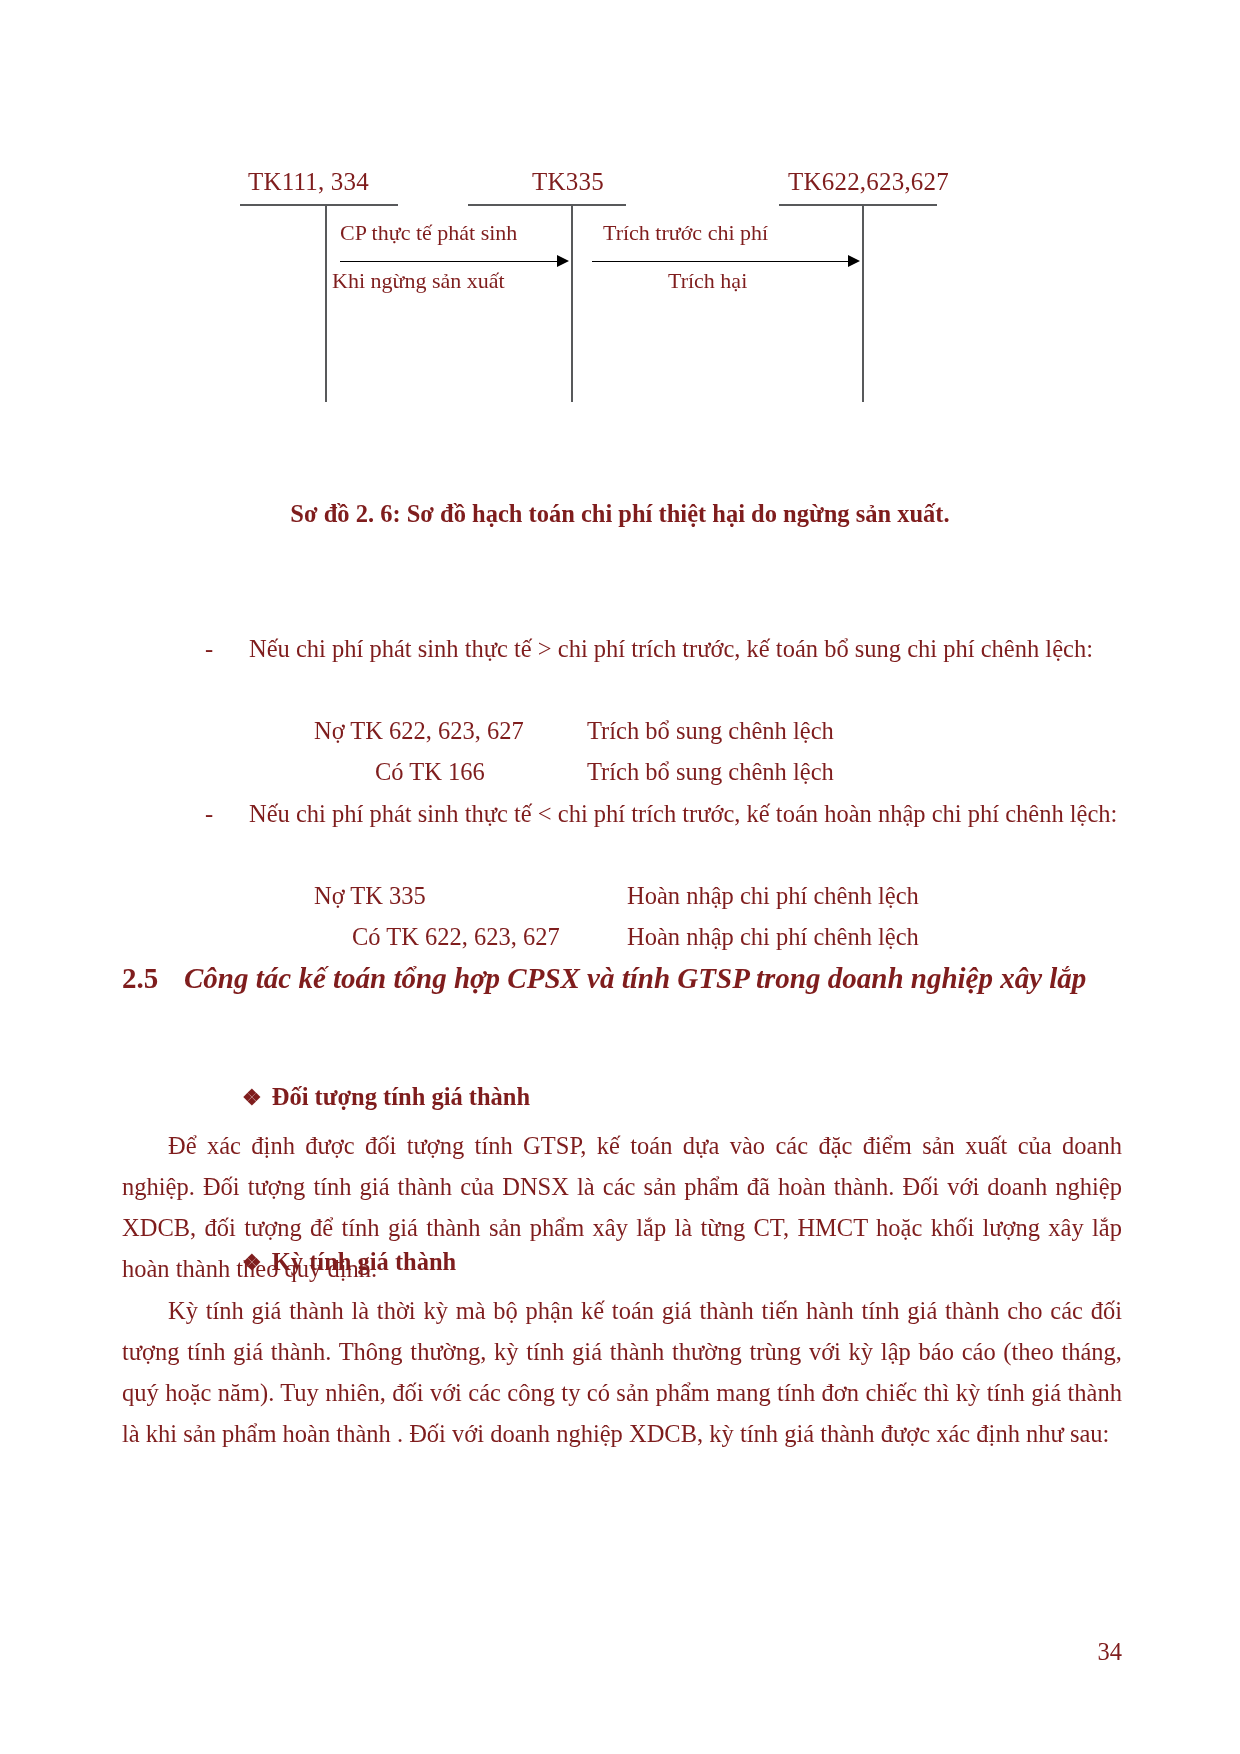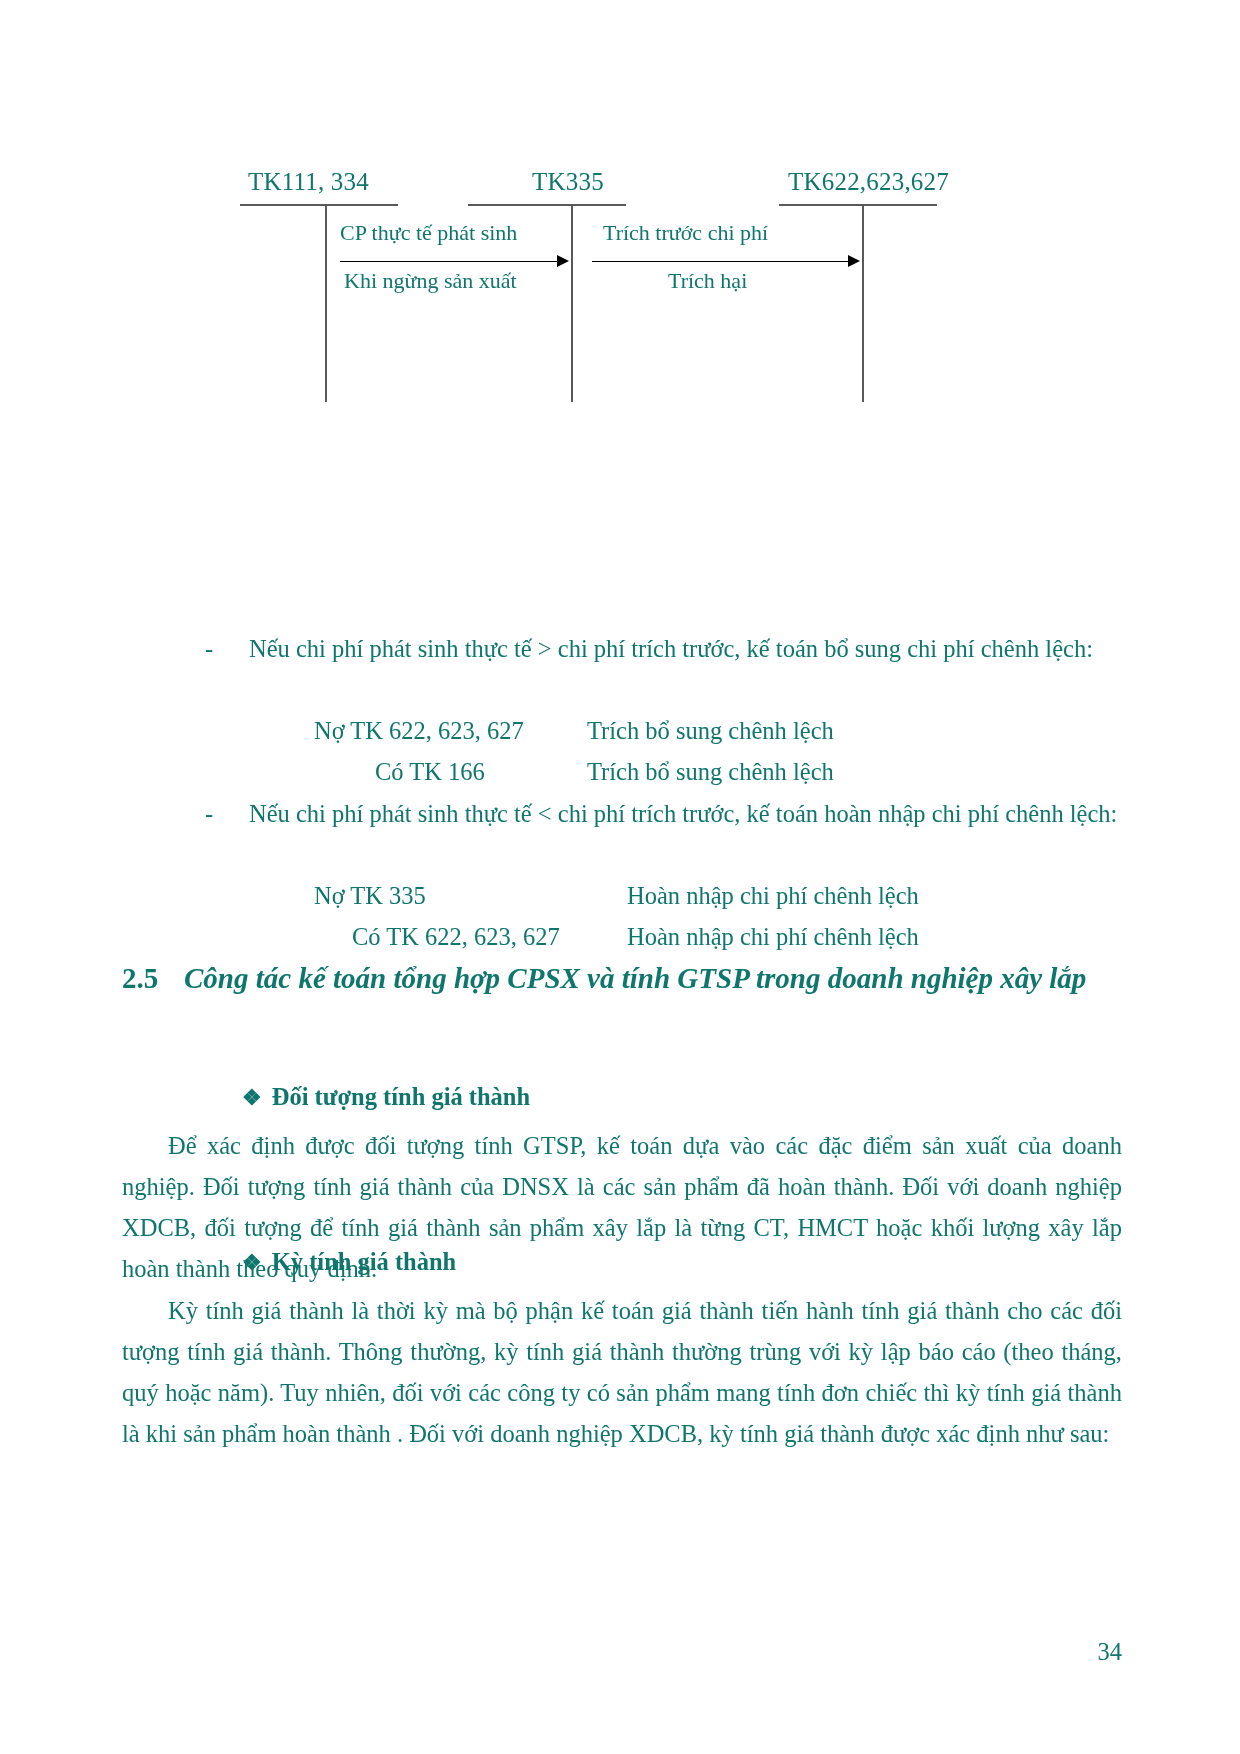--- a/index.html
+++ b/index.html
@@ -6,21 +6,21 @@
     margin: 0;
     padding: 0;
     background: #ffffff;
   }
   .page {
     position: relative;
     width: 1240px;
     height: 1754px;
     background: #ffffff;
     font-family: "Liberation Serif", "DejaVu Serif", serif;
-    color: #0f766e;
+    color: #7f1d1d;
     box-sizing: border-box;
     overflow: hidden;
   }
 
   
   .diagram {
     position: absolute;
     left: 240px;
     top: 168px;
     width: 730px;
@@ -157,28 +157,29 @@
     <div class="acct-top-bar" style="left:228px; top:36px; width:158px;"></div>
     <div class="acct-vline" style="left:331px; top:36px; height:198px;"></div>
 
     <div class="acct-label" style="left:548px; top:0px;">TK622,623,627</div>
     <div class="acct-top-bar" style="left:539px; top:36px; width:158px;"></div>
     <div class="acct-vline" style="left:622px; top:36px; height:198px;"></div>
 
     <div class="flow-label" style="left:100px; top:52px;">CP thực tế phát sinh</div>
     <div class="arrow-line" style="left:100px; top:93px; width:218px;"></div>
     <div class="arrow-head" style="left:317px; top:87px;"></div>
-    <div class="flow-label" style="left:104px; top:100px;">Khi ngừng sản xuất</div>
+    <div class="flow-label" style="left:92px; top:100px;">Khi ngừng sản xuất</div>
 
     <div class="flow-label" style="left:363px; top:52px;">Trích trước chi phí</div>
     <div class="arrow-line" style="left:352px; top:93px; width:257px;"></div>
     <div class="arrow-head" style="left:608px; top:87px;"></div>
     <div class="flow-label" style="left:428px; top:100px;">Trích hại</div>
   </div>
 
+  <div class="caption">Sơ đồ 2. 6: Sơ đồ hạch toán chi phí thiệt hại do ngừng sản xuất.</div>
 
 
   <div class="bullet-row" style="left:205px; top:628px; width:918px;">
     <span class="bullet-dash">-</span>
     <div class="bullet-text">Nếu chi phí phát sinh thực tế &gt; chi phí trích trước, kế toán bổ sung chi phí chênh lệch:</div>
   </div>
 
   <div class="entry-row" style="left:122px; top:710px; width:1000px;">
     <span class="entry-col-a" style="left:192px;">Nợ TK 622, 623, 627</span>
     <span class="entry-col-b" style="left:465px;">Trích bổ sung chênh lệch</span>

